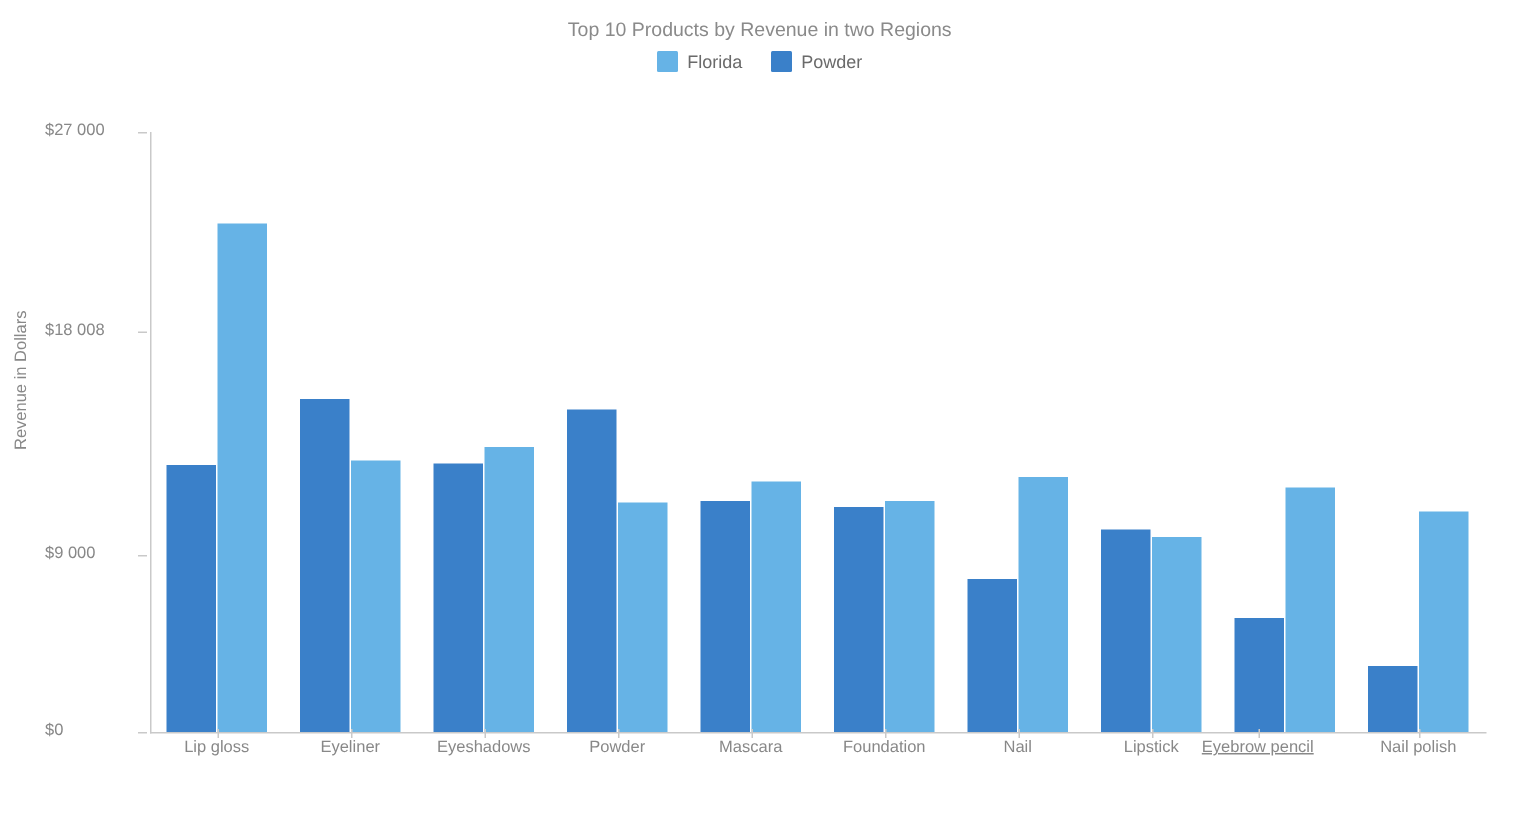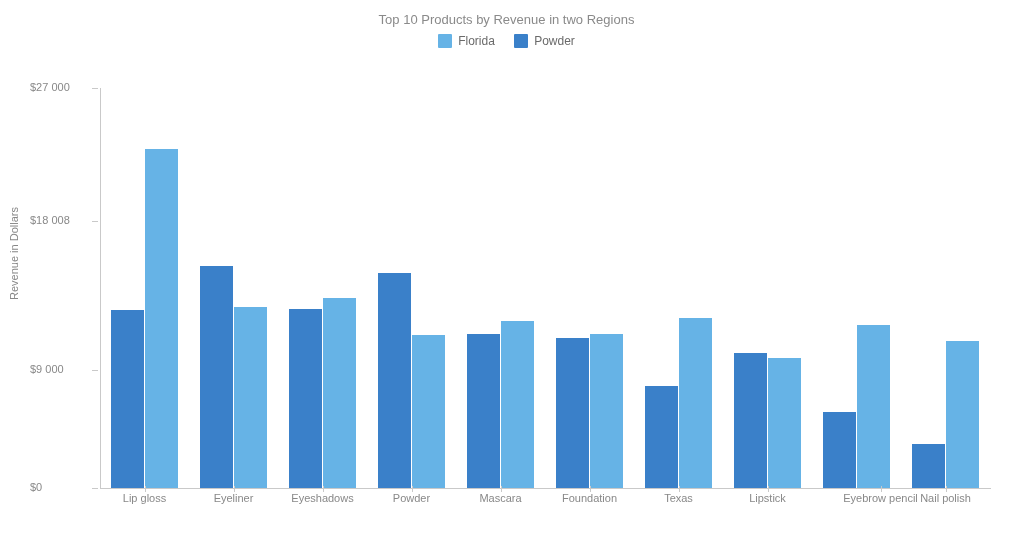--- a/index.html
+++ b/index.html
@@ -204,19 +204,19 @@
     </div>
   </div>
 
   <div class="x-labels">
     <div class="x-label" style="left:0px;"><span class="x-tick"></span><span>Lip gloss</span></div>
     <div class="x-label" style="left:89px;"><span class="x-tick"></span><span>Eyeliner</span></div>
     <div class="x-label" style="left:178px;"><span class="x-tick"></span><span>Eyeshadows</span></div>
     <div class="x-label" style="left:267px;"><span class="x-tick"></span><span>Powder</span></div>
     <div class="x-label" style="left:356px;"><span class="x-tick"></span><span>Mascara</span></div>
     <div class="x-label" style="left:445px;"><span class="x-tick"></span><span>Foundation</span></div>
-    <div class="x-label" style="left:534px;"><span class="x-tick"></span><span>Texas</span></div>
+    <div class="x-label" style="left:534px;"><span class="x-tick"></span><span>Nail</span></div>
     <div class="x-label" style="left:623px;"><span class="x-tick"></span><span>Lipstick</span></div>
-    <div class="x-label" style="left:736px;"><span class="x-tick"></span><span>Eyebrow pencil</span></div>
+    <div class="x-label" style="left:694px;text-decoration:underline;"><span class="x-tick"></span><span>Eyebrow pencil</span></div>
     <div class="x-label" style="left:801px;"><span class="x-tick"></span><span>Nail polish</span></div>
   </div>
 
 </div>
 
 </body></html>

